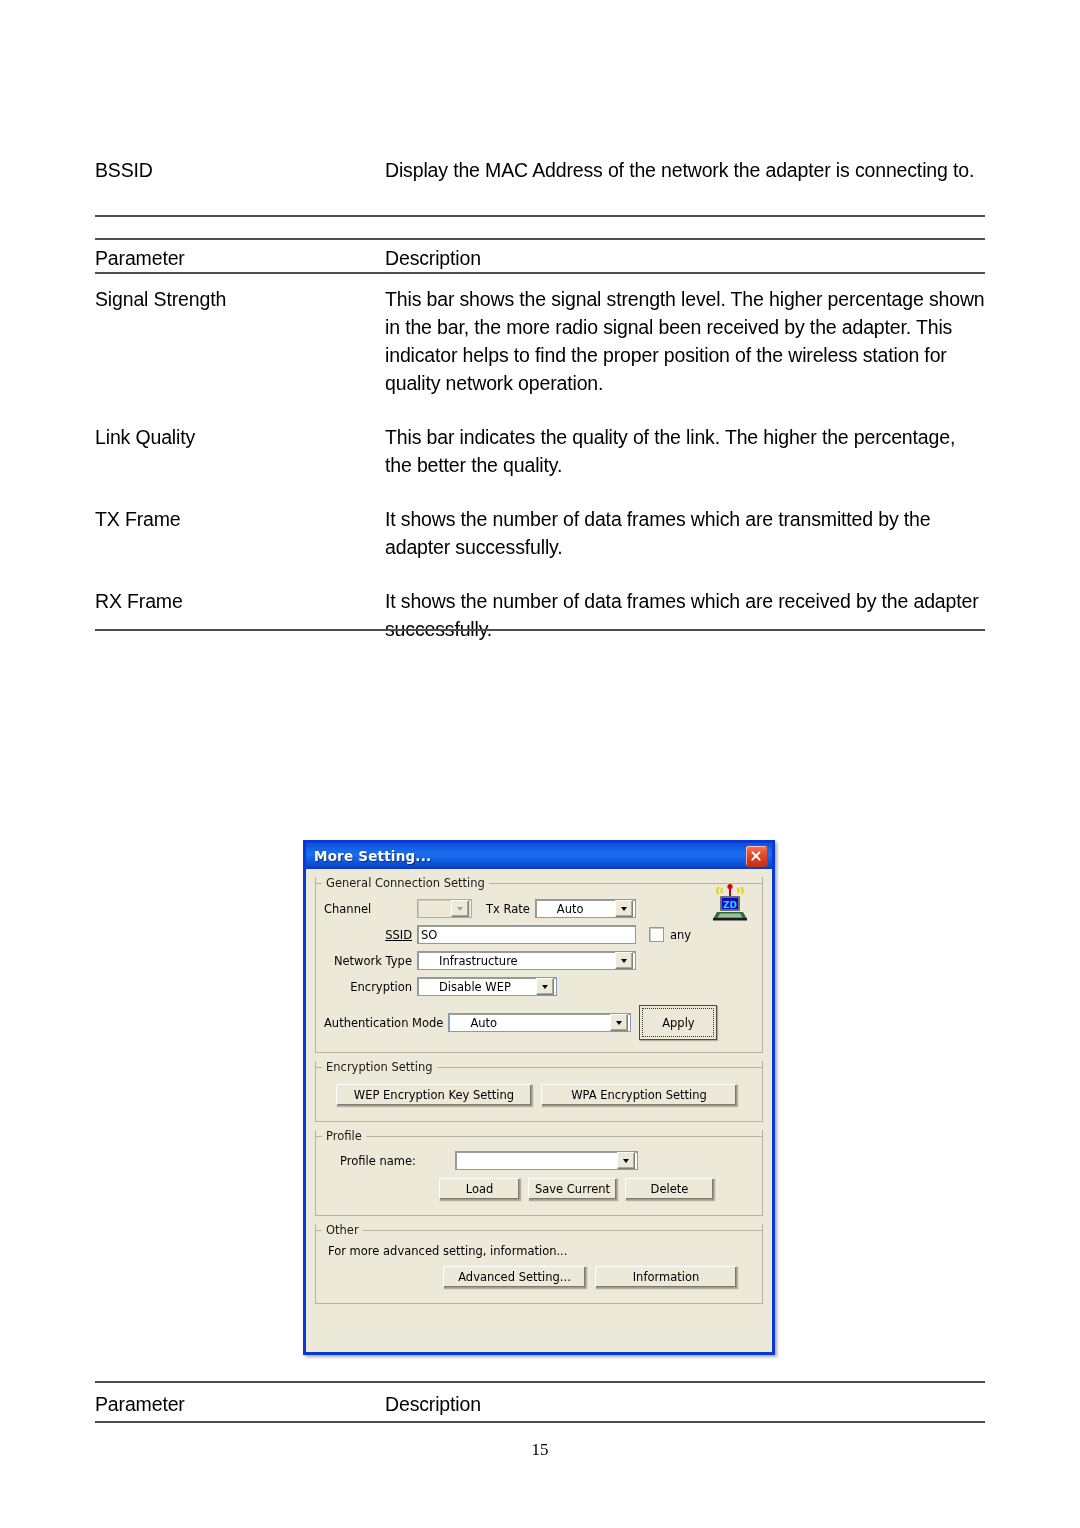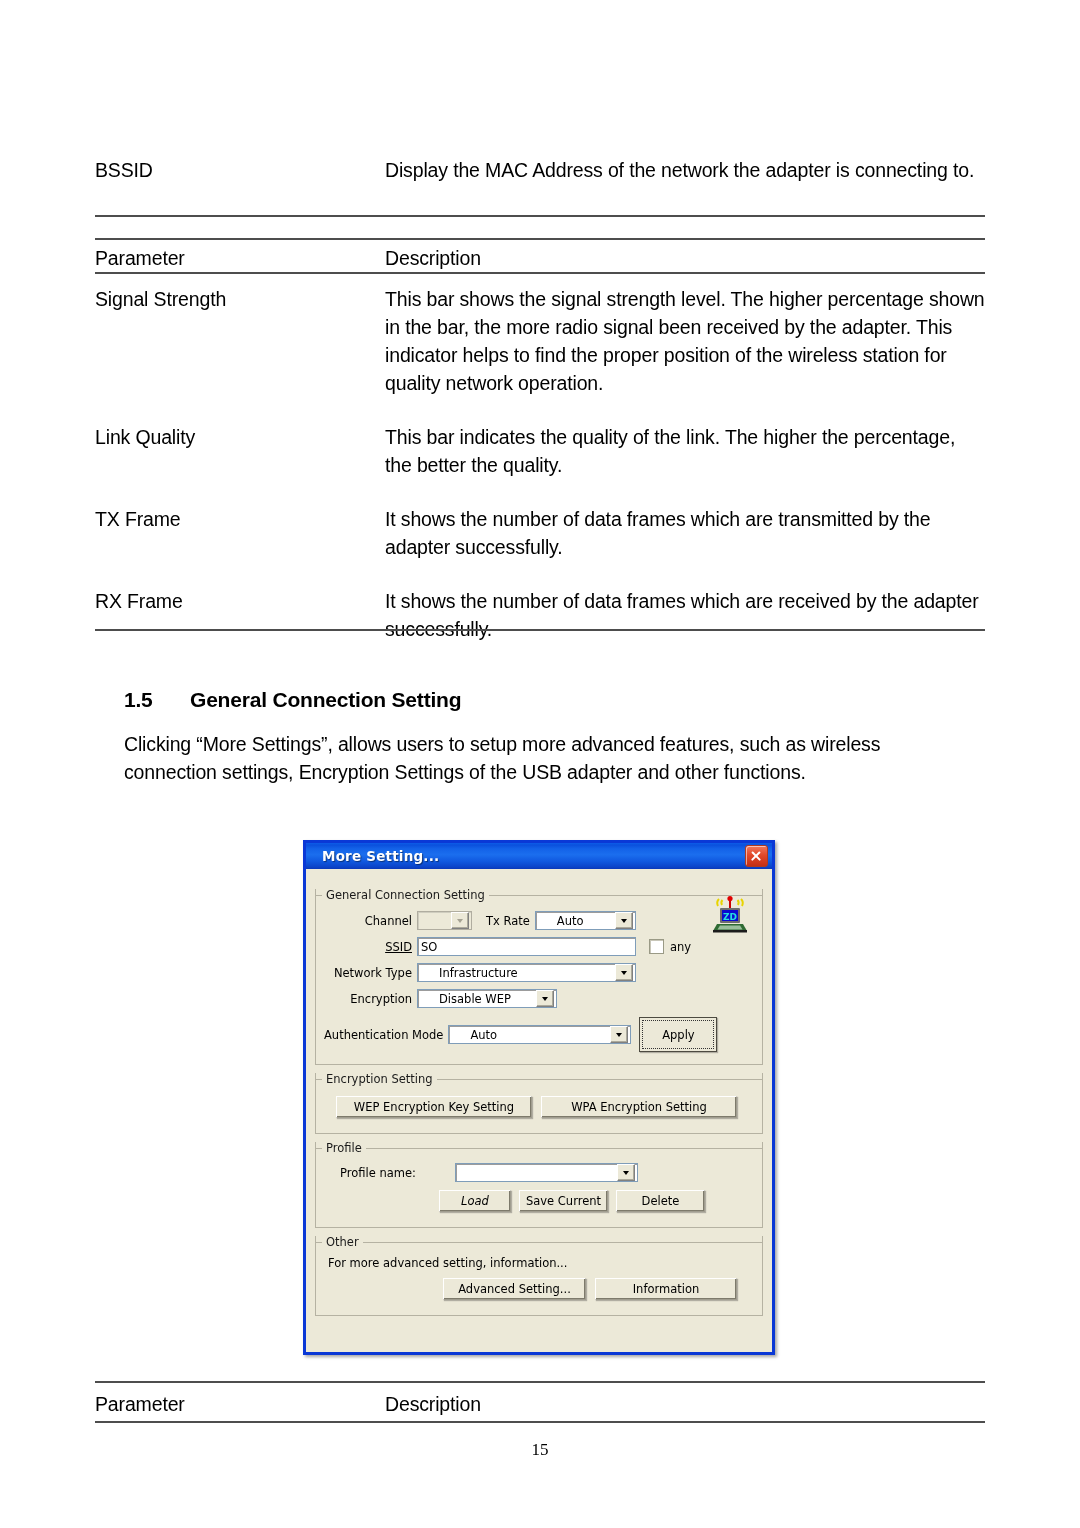--- a/index.html
+++ b/index.html
@@ -110,25 +110,24 @@
     box-shadow: 2px 2px 3px rgba(0,0,0,0.35);
   }
   .titlebar {
     height: 26px;
     background: linear-gradient(to bottom,
       #0c5ce8 0%, #0a50dd 8%, #1362e8 22%, #1b6eee 45%,
       #1059e0 70%, #0b44c9 92%, #0a38b8 100%);
     border-left: 3px solid #0a38d6;
     border-right: 3px solid #0a38d6;
     border-top: 3px solid #0a38d6;
-    margin: -0px -3px 12px -3px;
+    margin: -0px -3px 0 -3px;
     position: relative;
     display: flex;
     align-items: center;
-    padding-left: 8px;
   }
   .titlebar .ttl {
     color: #ffffff;
     font-size: 13.5px;
     font-weight: bold;
     margin-left: 8px;
     text-shadow: 1px 1px 1px rgba(0,0,0,0.45);
     letter-spacing: 0.2px;
   }
   .closebtn {
@@ -349,23 +348,21 @@
       <td class="col-desc" style="padding-top:26px">It shows the number of data frames which are transmitted by the adapter successfully.</td>
     </tr>
     <tr>
       <td class="col-param" style="padding-top:26px">RX Frame</td>
       <td class="col-desc" style="padding-top:26px">It shows the number of data frames which are received by the adapter successfully.</td>
     </tr>
   </tbody>
     </table>
   <div class="rule" id="rule4"></div>
 
-  <div class="sec-heading"><span class="num">1.5</span><span>General Connection Setting</span></div>
-
-  <div class="sec-para">Clicking “More Settings”, allows users to setup more advanced features, such as wireless connection settings, Encryption Settings of the USB adapter and other functions.</div>
+
 
   <div class="dialog">
     <div class="titlebar">
       <span class="ttl">More Setting...</span>
       <div class="closebtn"></div>
     </div>
 
     <div class="dlg-body">
 
       <div class="group" style="position:relative;">
@@ -389,21 +386,21 @@
             <rect x="10" y="15" width="16" height="11" fill="#0a0ad0"></rect>
             <text x="18" y="24.5" font-size="9" font-family="DejaVu Sans, sans-serif" font-weight="bold" fill="#26e0e0" text-anchor="middle">ZD</text>
 
             <polygon points="5,29 31,29 35,36 1,36" fill="#2f6b33"></polygon>
             <polygon points="8,30.5 28,30.5 30.5,34.5 5.5,34.5" fill="#9bbf9b"></polygon>
             <rect x="1" y="35" width="34" height="2.5" fill="#1c1c1c"></rect>
           </svg>
         </div>
 
         <div class="row" style="margin-top:8px;">
-          <div class="lbl" style="width:88px; text-align:right; padding-right:5px;">Channel</div>
+          <div class="lbl" style="width:88px; padding-right:5px;">Channel</div>
           <div class="combo disabled" style="width:55px;">
             <span class="cval"></span>
             <div class="arrowbox">
                 <i class="arrow-dn"></i>
               </div>
           </div>
           <div class="lbl" style="padding:0 5px 0 14px;">Tx Rate</div>
           <div class="combo" style="width:101px;">
             <span class="cval">Auto</span>
             <div class="arrowbox">
@@ -480,21 +477,21 @@
         <div class="row" style="margin-top:7px;">
           <div class="lbl" style="width:115px; padding-left:16px;">Profile name:</div>
           <div class="combo" style="width:183px;">
             <span class="cval"></span>
             <div class="arrowbox">
                 <i class="arrow-dn"></i>
               </div>
           </div>
         </div>
         <div class="row" style="margin-top:8px; margin-bottom:7px; padding-left:115px;">
-          <div class="btn" style="width:72px;font-style:italic;">
+          <div class="btn" style="width:81px;">
             <span>Load</span>
           </div>
           <div class="btn" style="width:89px; margin-left:8px;">
             <span>Save Current</span>
           </div>
           <div class="btn" style="width:89px; margin-left:8px;">
             <span>Delete</span>
           </div>
         </div>
       </div>

